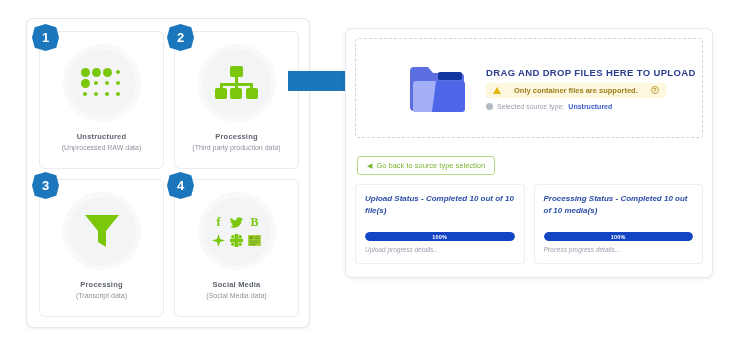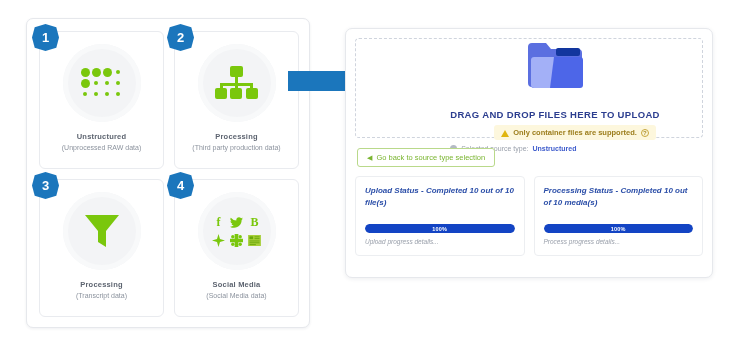--- a/index.html
+++ b/index.html
@@ -101,52 +101,50 @@
     padding: 9px;
   }
   .dropzone {
     height: 100px;
     border: 1px dashed #cfd4dd;
     border-radius: 4px;
     display: flex;
     align-items: center;
     padding-left: 52px;
     gap: 20px;
-    flex-direction: column;
   }
   .folder-ico { width: 58px; height: 50px; flex: none; }
   .dz-text { display:flex; flex-direction:column; gap:5px; }
   .dz-head {
     font-size: 9.5px; font-weight: bold;
     color: #2b3d8f; letter-spacing: .35px;
   }
   .warn {
     background: #fdf7dd;
     border-radius: 3px;
     padding: 3px 7px;
-    display: inline-flex; align-items: flex-end; gap: 4px;
+    display: inline-flex; align-items: center; gap: 13px;
     font-size: 7.5px; font-weight: bold; color: #9c7d1c;
     width: fit-content;
-    margin-left: 44px;
   }
   .warn-tri { width:0;height:0;border-left:4px solid transparent;border-right:4px solid transparent;border-bottom:7px solid #e0b50e;}
   .q-ico {
     width:8px;height:8px;border-radius:50%;border:1px solid #c6a63c;
     font-size:6px;color:#a98c26;display:inline-flex;align-items:center;justify-content:center;
     font-weight:bold;
   }
   .srcline { display:flex; align-items:center; gap:4px; font-size:7px; color:#9aa0ab; }
   .srcline .i-ico {
     width:7px;height:7px;border-radius:50%;background:#b4bac4;
     display:inline-block; flex:none;
   }
   .srcline b { color:#3d5bcc; font-weight:bold; }
 
   .btn-row {
-    margin-top: 10px;
+    margin-top: 18px;
     display: flex; align-items: center; justify-content: space-between;
     padding: 0 2px;
   }
   .btn-back {
     border: 1px solid #b9d98a;
     color: #7ab531;
     background: #fff;
     border-radius: 3px;
     font-size: 7.5px;
     padding: 4px 9px;

